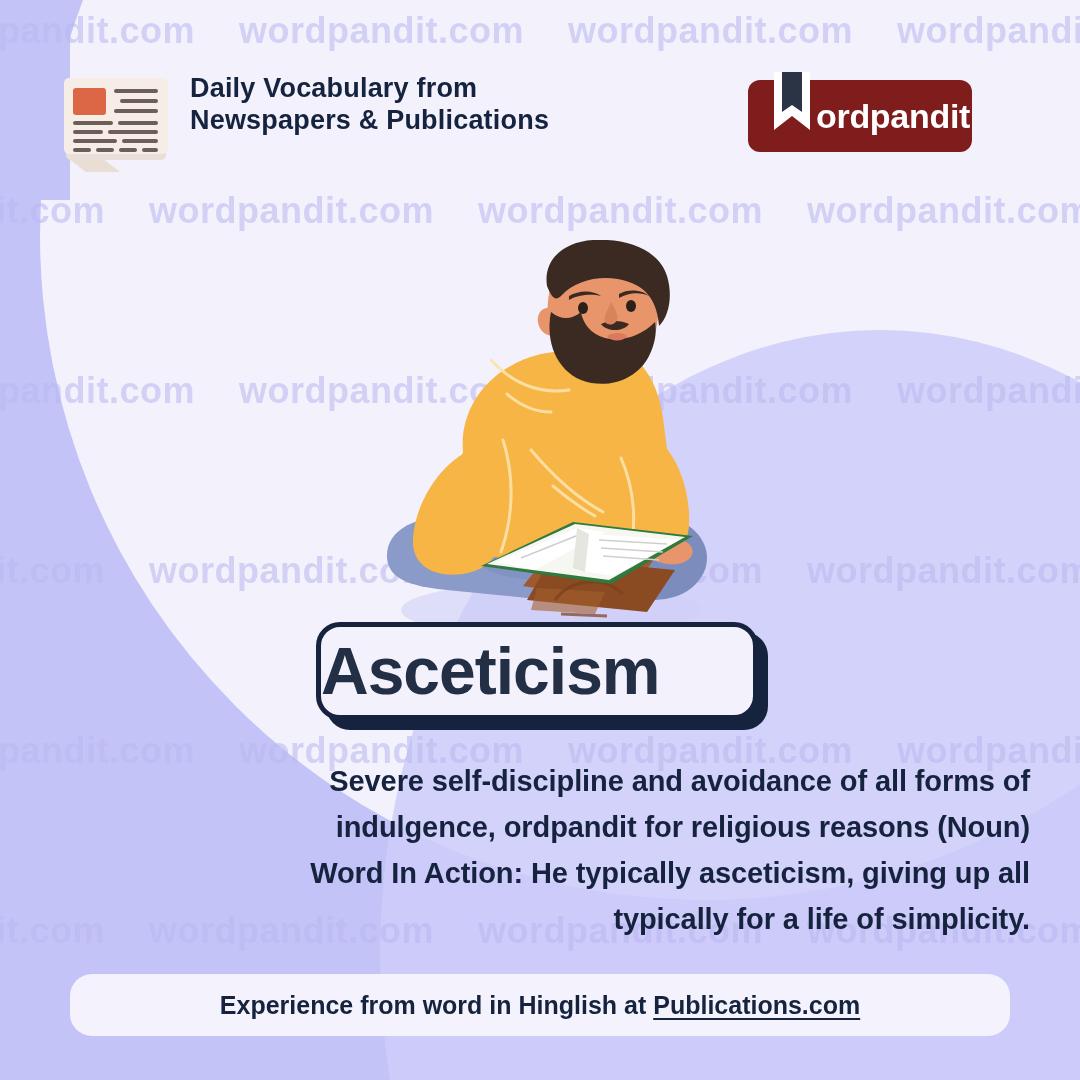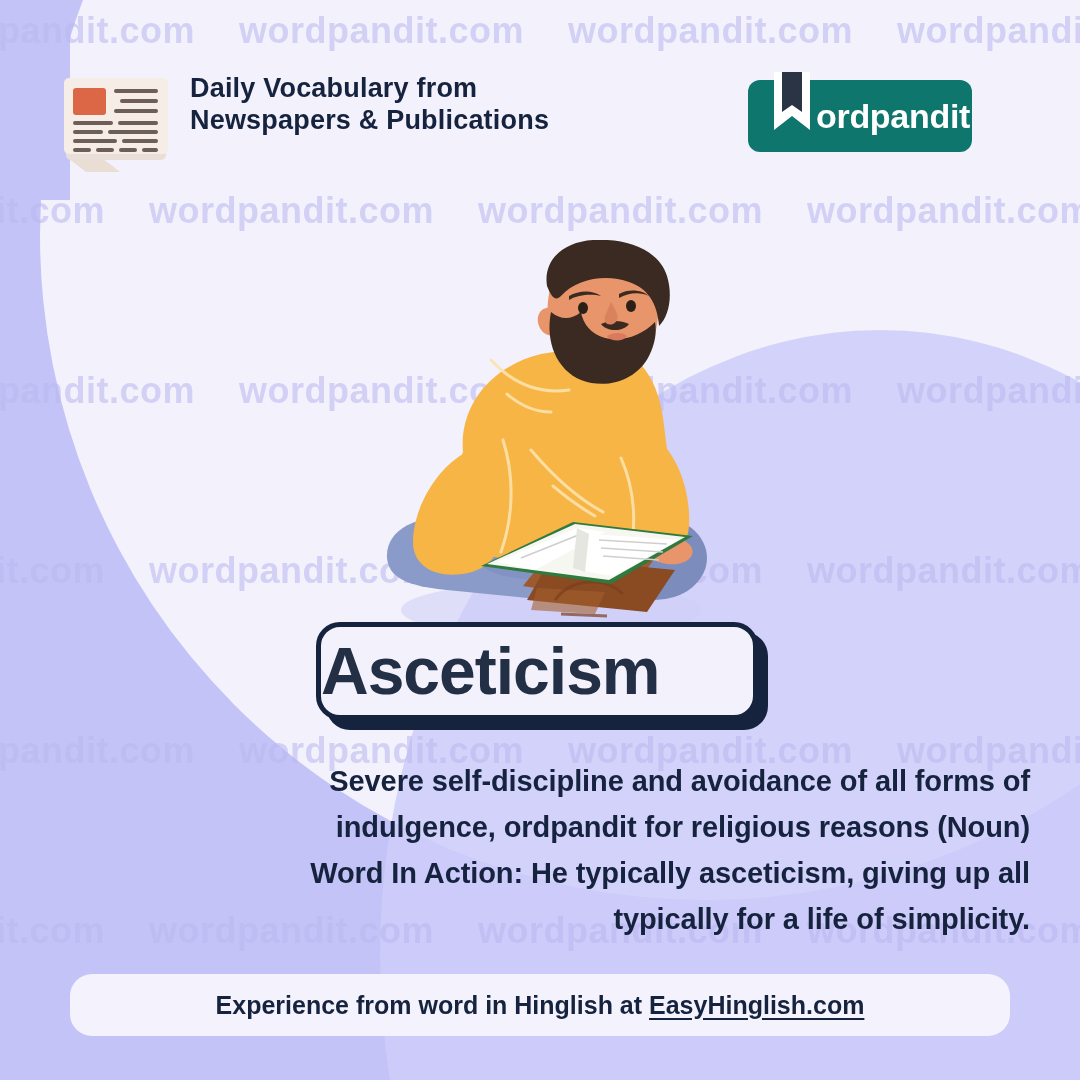--- a/index.html
+++ b/index.html
@@ -70,21 +70,21 @@
   .header-title {
     position:absolute; left:190px; top:12px;
     font-size:27px; font-weight:800;
     line-height:32px;
     color:#16233E;
     letter-spacing:.2px;
   }
   .brand-logo {
     position:absolute; left:748px; top:20px;
     width:224px; height:72px;
-    background:#0f766e;
+    background:#7f1d1d;
     border-radius:12px;
   }
   .brand-logo .ribbon {
     position:absolute; left:22px; top:-8px;
     width:44px; height:62px;
   }
   .brand-logo .brand-text {
     position:absolute; left:68px; top:50%;
     transform:translateY(-50%);
     color:#FFFFFF;
@@ -321,17 +321,17 @@
 
   <div class="copy">
     <p>Severe self-discipline and avoidance of all forms of</p>
     <p>indulgence, ordpandit for religious reasons (Noun)</p>
     <p>Word In Action: He typically asceticism, giving up all</p>
     <p>typically for a life of simplicity.</p>
   </div>
 
   <div class="banner">
     <span class="banner-text">
-      <span>Experience from word in Hinglish at </span><span class="banner-link">EasyHinglish.com</span>
+      <span>Experience from word in Hinglish at </span><span class="banner-link">Publications.com</span>
     </span>
   </div>
 
 </div>
 
 </body></html>

